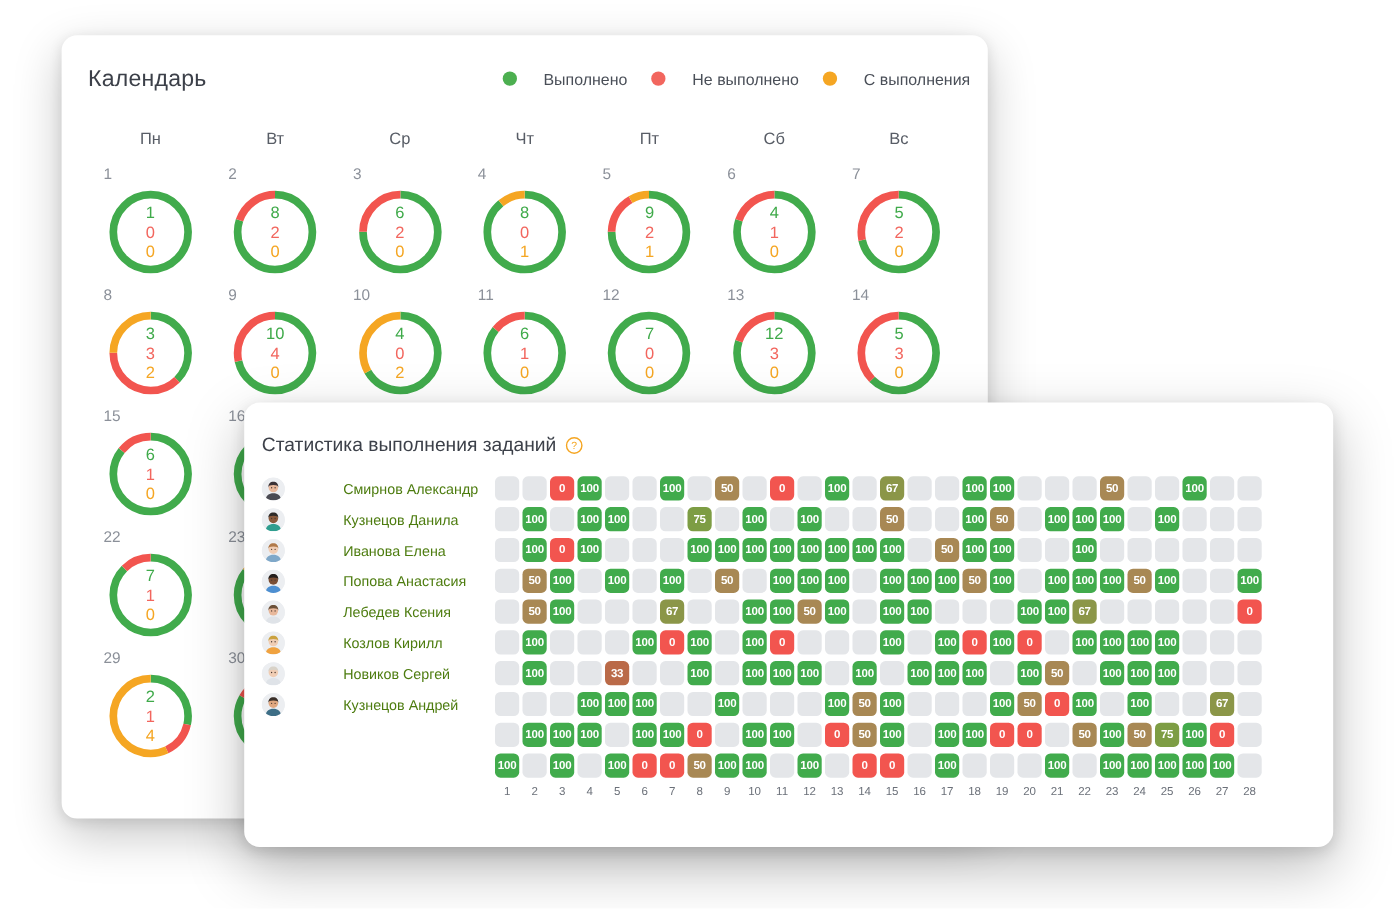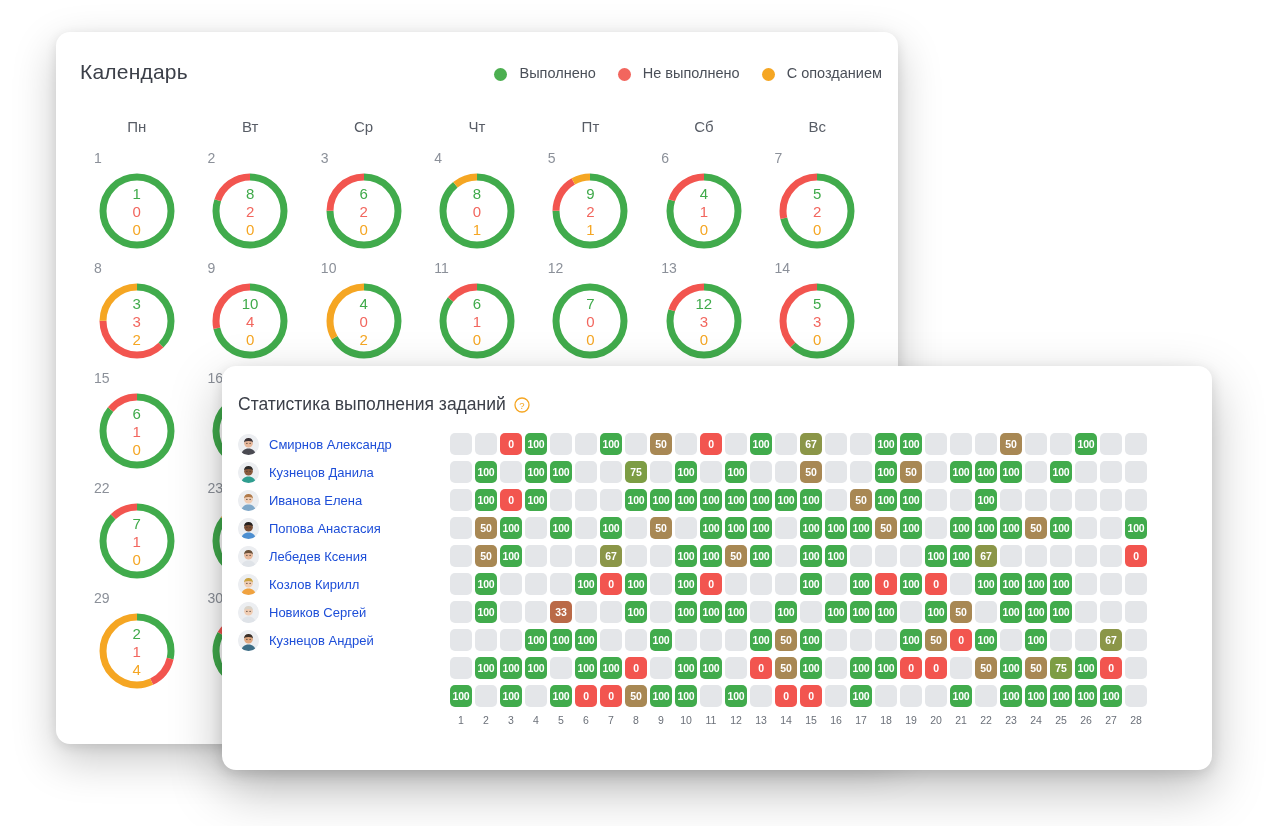--- a/index.html
+++ b/index.html
@@ -23,21 +23,21 @@
     overflow: hidden;
   }
   #cal-title {
     position: absolute; left: 24px; top: 28px;
     font-size: 21px; color: #3c4049; letter-spacing: .2px;
   }
   #cal-legend {
     position: absolute; right: 16px; top: 33px;
     display: flex; align-items: center; gap: 22px;
   }
-  .legend-item { display: flex; align-items: flex-end; gap: 12px; }
+  .legend-item { display: flex; align-items: flex-start; gap: 24px; }
   .legend-dot { width: 13px; height: 13px; border-radius: 50%; display: block; }
   .legend-label { font-size: 14.5px; color: #4a4f58; white-space: nowrap; }
 
   #weekday-row {
     position: absolute; left: 24px; top: 86px;
     width: 794px;
     display: grid; grid-template-columns: repeat(7, 1fr);
   }
   .weekday { text-align: center; font-size: 15px; color: #585d66; }
 
@@ -90,21 +90,21 @@
   }
   .person-row {
     height: 28px; display: flex; align-items: center; gap: 10px;
   }
   .avatar {
     width: 21px; height: 21px; border-radius: 50%;
     background: #eceef1; flex: none;
     display: block; overflow: hidden;
   }
   .avatar svg { display: block; }
-  .person-name { font-size: 13px; color: #1d4ed8; white-space: nowrap; }
+  .person-name { font-size: 13px; color: #4d7c0f; white-space: nowrap; margin-left: 43px; }
 
   #grid-area {
     position: absolute; left: 228px; top: 64px;
   }
   .grid-row { display: flex; height: 28px; align-items: center; }
   .cell {
     width: 22px; height: 22px; margin-right: 3px;
     border-radius: 5px;
     display: flex; align-items: center; justify-content: center;
     font-size: 10.5px; color: #ffffff; font-weight: 700;
@@ -151,21 +151,21 @@
         <div class="legend-item">
           <span class="legend-dot" style="background: rgb(76, 175, 80);"></span>
           <span class="legend-label">Выполнено</span>
         </div>
         <div class="legend-item">
           <span class="legend-dot" style="background: rgb(242, 102, 94);"></span>
           <span class="legend-label">Не выполнено</span>
         </div>
         <div class="legend-item">
           <span class="legend-dot" style="background: rgb(245, 166, 35);"></span>
-          <span class="legend-label">С опозданием</span>
+          <span class="legend-label">С выполнения</span>
         </div>
       </div>
 
     <div id="weekday-row">
         <div class="weekday">Пн</div>
         <div class="weekday">Вт</div>
         <div class="weekday">Ср</div>
         <div class="weekday">Чт</div>
         <div class="weekday">Пт</div>
         <div class="weekday">Сб</div>

